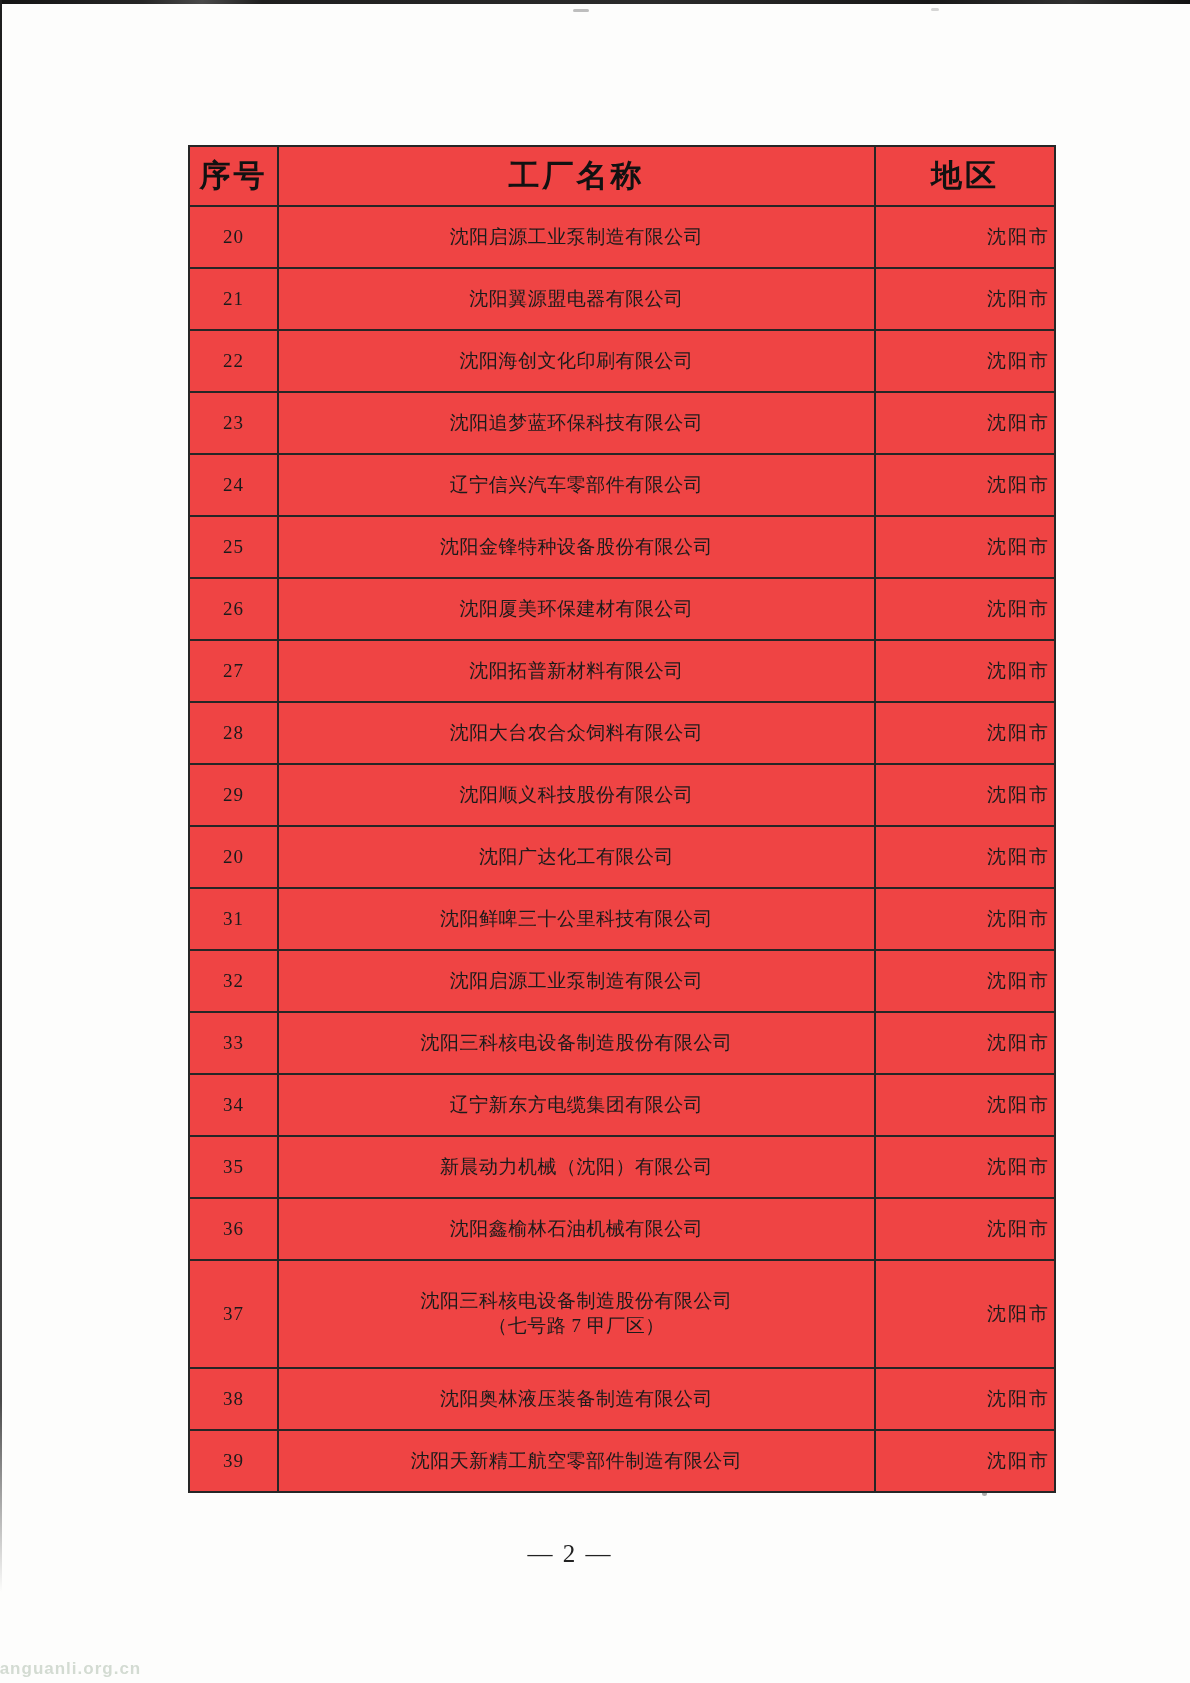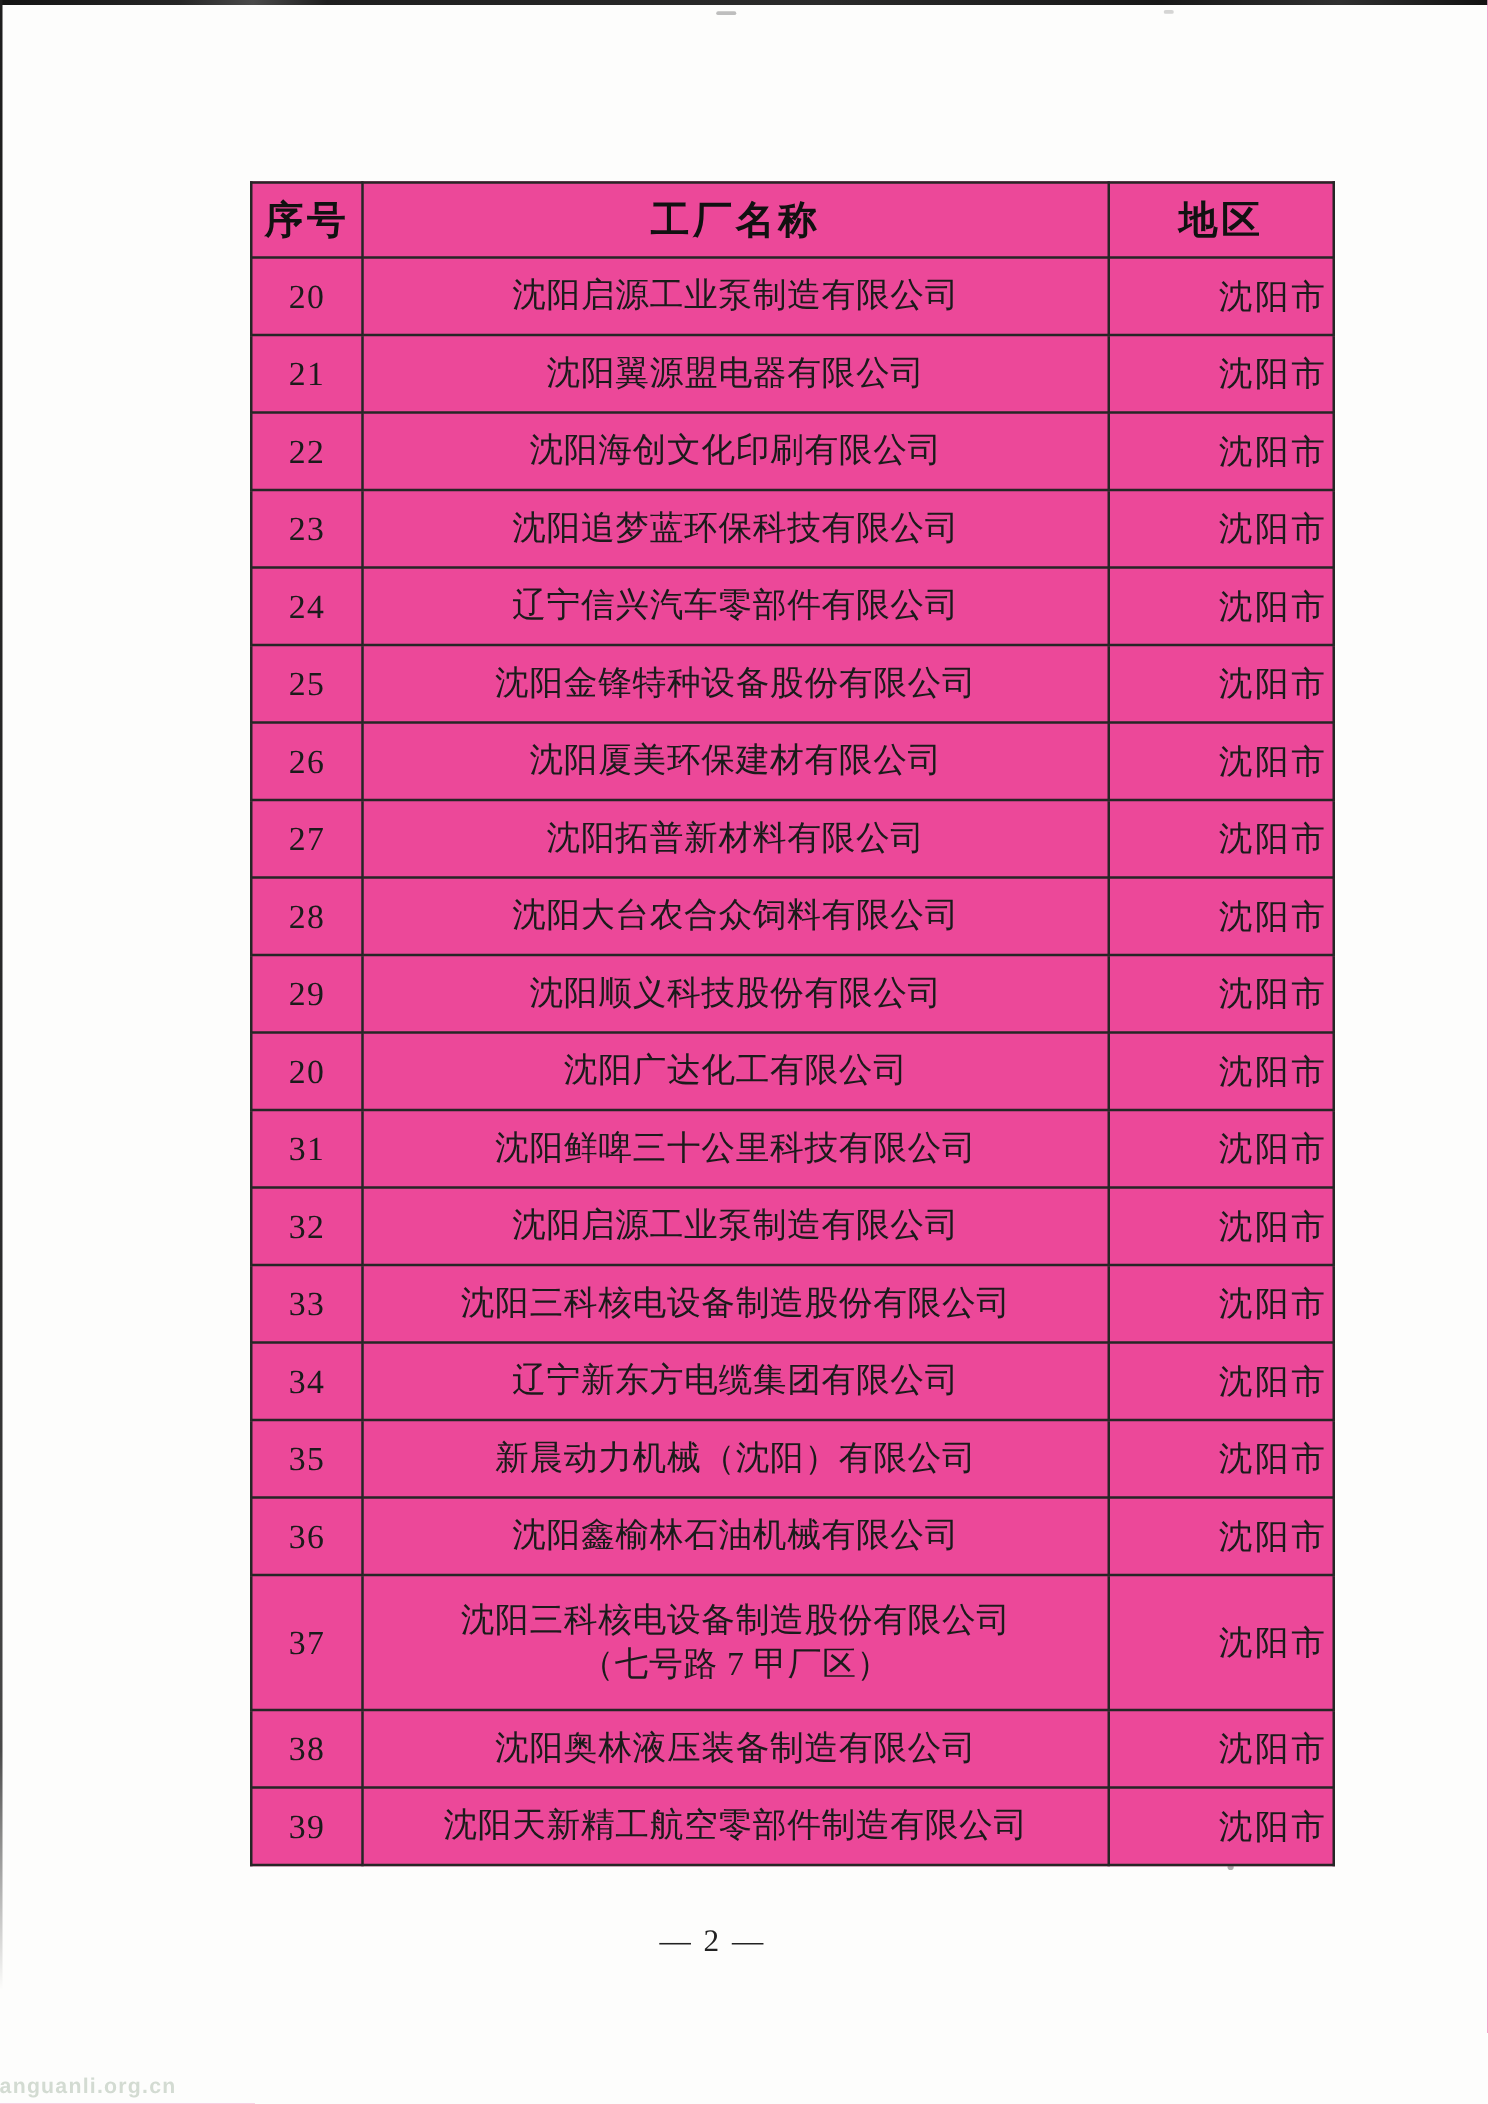--- a/index.html
+++ b/index.html
@@ -19,43 +19,43 @@
   .scan-left {
     position: absolute; top: 0; left: 0; width: 2px; height: 1592px;
     background: linear-gradient(180deg, #1e1e1e 0%, #2d2d2d 65%, #4a4a4a 88%, rgba(80,80,80,0) 100%);
   }
   .speck { position: absolute; background: #8a8a8a; opacity: .55; border-radius: 2px; }
   .speck-a { left: 573px; top: 9px; width: 16px; height: 3px; }
   .speck-b { left: 931px; top: 8px; width: 8px; height: 3px; opacity: .35; }
   .speck-c { left: 982px; top: 1491px; width: 5px; height: 5px; border-radius: 50%; opacity: .7; }
 
   table.factory-table {
-    position: absolute; left: 200px; top: 145px;
+    position: absolute; left: 188px; top: 145px;
     width: 866px;
     border-collapse: collapse; table-layout: fixed;
-    background: #ec4899;
+    background: #ef4444;
   }
   .factory-table col.c-no { width: 89px; }
   .factory-table col.c-name { width: 597px; }
   .factory-table col.c-region { width: 180px; }
   .factory-table th, .factory-table td {
     border: 2px solid #262626;
     text-align: center; vertical-align: middle;
     padding: 0 4px;
     overflow: hidden;
   }
   .factory-table thead tr { height: 60px; }
   .factory-table thead th {
     font-family: "Liberation Sans", "DejaVu Sans", sans-serif;
     font-weight: 700; font-size: 31px; letter-spacing: 3px;
     color: #111;
   }
   .factory-table tbody tr { height: 62px; }
   .factory-table tbody tr.tall { height: 108px; }
-  .factory-table tbody td { font-size: 27px; color: #1b1b1b; margin-top: 28px; }
+  .factory-table tbody td { font-size: 19px; color: #1b1b1b; margin-top: 28px; }
   td.cell-no { font-size: 26px; letter-spacing: 1px; }
   td.cell-name { white-space: pre-line; line-height: 1.3; letter-spacing: 0.5px; }
   td.cell-region { letter-spacing: 2px; text-align: right; }
 
   .page-footer {
     position: absolute; left: 0; top: 1540px; width: 1140px;
     text-align: center;
     font-size: 25px; letter-spacing: 2px; color: #222;
   }
   .watermark {

